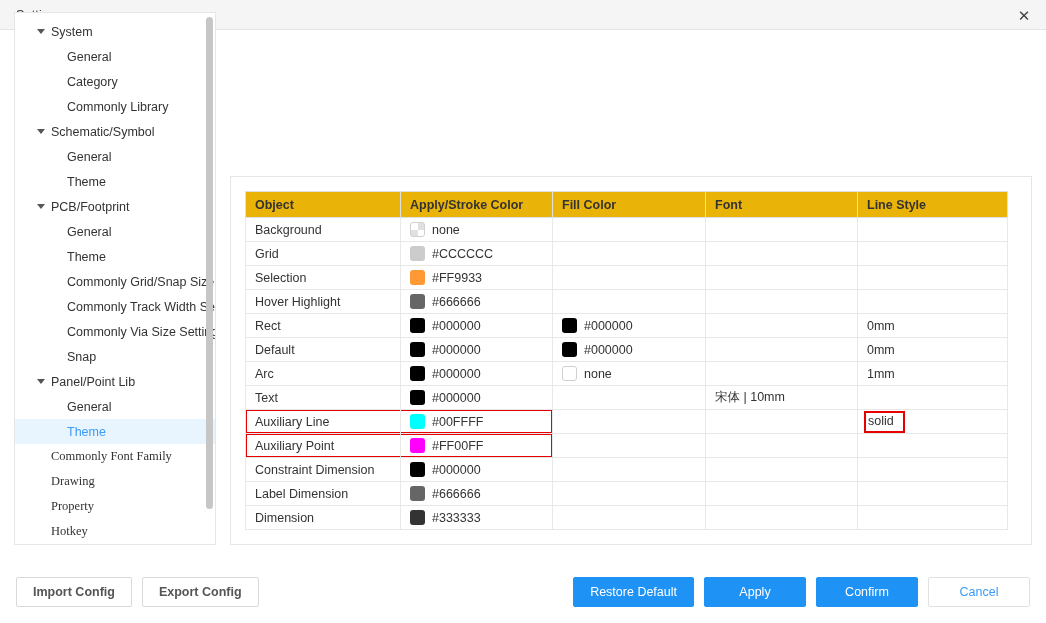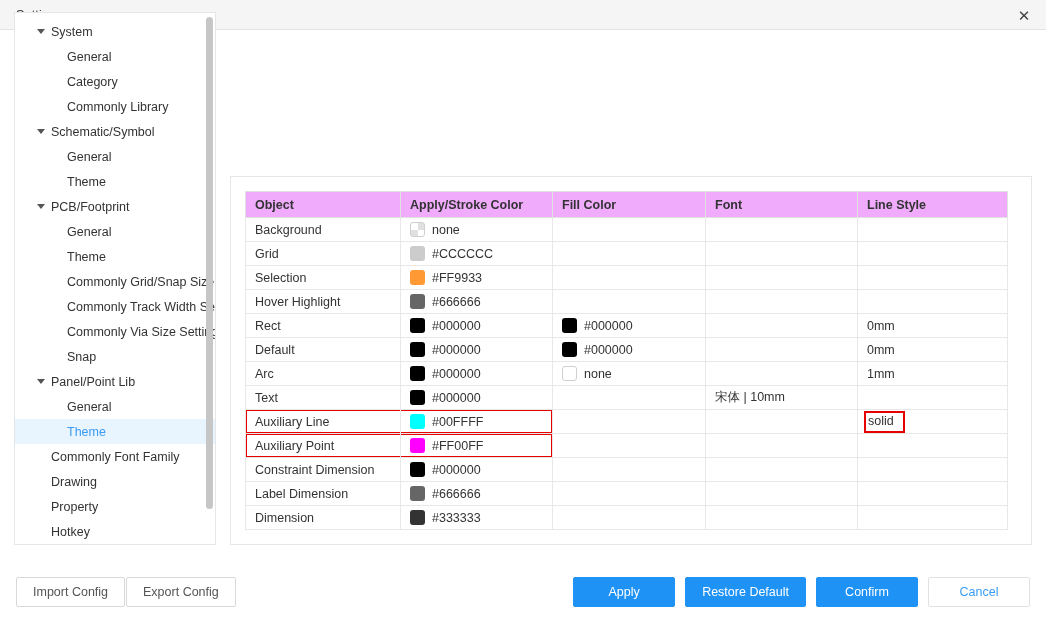--- a/index.html
+++ b/index.html
@@ -65,21 +65,21 @@
     align-items: center;
     font-size: 12.5px;
     color: #333333;
     white-space: nowrap;
     cursor: pointer;
     position: relative;
     overflow: hidden;
   }
   .nav-item.lvl0 { padding-left: 22px; }
   .nav-item.lvl1 { padding-left: 52px; }
-  .nav-item.lvl1b { padding-left: 36px; }
+  .nav-item.lvl1b { padding-left: 36px; font-family: Liberation Serif, serif; }
   .nav-item.selected {
     background: #e8f4fe;
     color: #3b9cf5;
   }
   .caret {
     position: absolute;
     left: 22px;
     width: 0; height: 0;
     border-left: 4.5px solid transparent;
     border-right: 4.5px solid transparent;
@@ -113,21 +113,21 @@
     overflow: hidden;
   }
 
   table.theme-table {
     border-collapse: collapse;
     table-layout: fixed;
     width: 762px;
     font-size: 12.5px;
   }
   table.theme-table th {
-    background: #f0abfc;
+    background: #eab308;
     border: 1px solid #e0e0e0;
     height: 26px;
     text-align: left;
     padding: 0 9px;
     font-size: 12.5px;
     font-weight: bold;
     color: #333333;
   }
   table.theme-table td {
     border: 1px solid #e8e8e8;
@@ -195,21 +195,21 @@
     line-height: 17px;
   }
 
   
   .footer {
     height: 62px;
     display: flex;
     align-items: center;
     padding: 0 16px;
   }
-  .footer-left { display: flex; gap: 1px; }
+  .footer-left { display: flex; gap: 10px; font-weight: bold; }
   .footer-right { margin-left: auto; display: flex; gap: 10px; }
   .btn {
     height: 30px;
     min-width: 64px;
     padding: 0 16px;
     font-size: 12.5px;
     border-radius: 2px;
     cursor: pointer;
     display: flex; align-items: center; justify-content: center;
     border: 1px solid #d9d9d9;
@@ -509,18 +509,18 @@
     </table>
   </div>
 </div>
 
 <div class="footer">
   <div class="footer-left">
     <div class="btn">Import Config</div>
     <div class="btn">Export Config</div>
   </div>
   <div class="footer-right">
+    <div class="btn primary wide">Restore Default</div>
     <div class="btn primary wide">Apply</div>
-    <div class="btn primary wide">Restore Default</div>
     <div class="btn primary wide">Confirm</div>
     <div class="btn ghost-blue wide">Cancel</div>
   </div>
 </div>
 
 </body></html>

